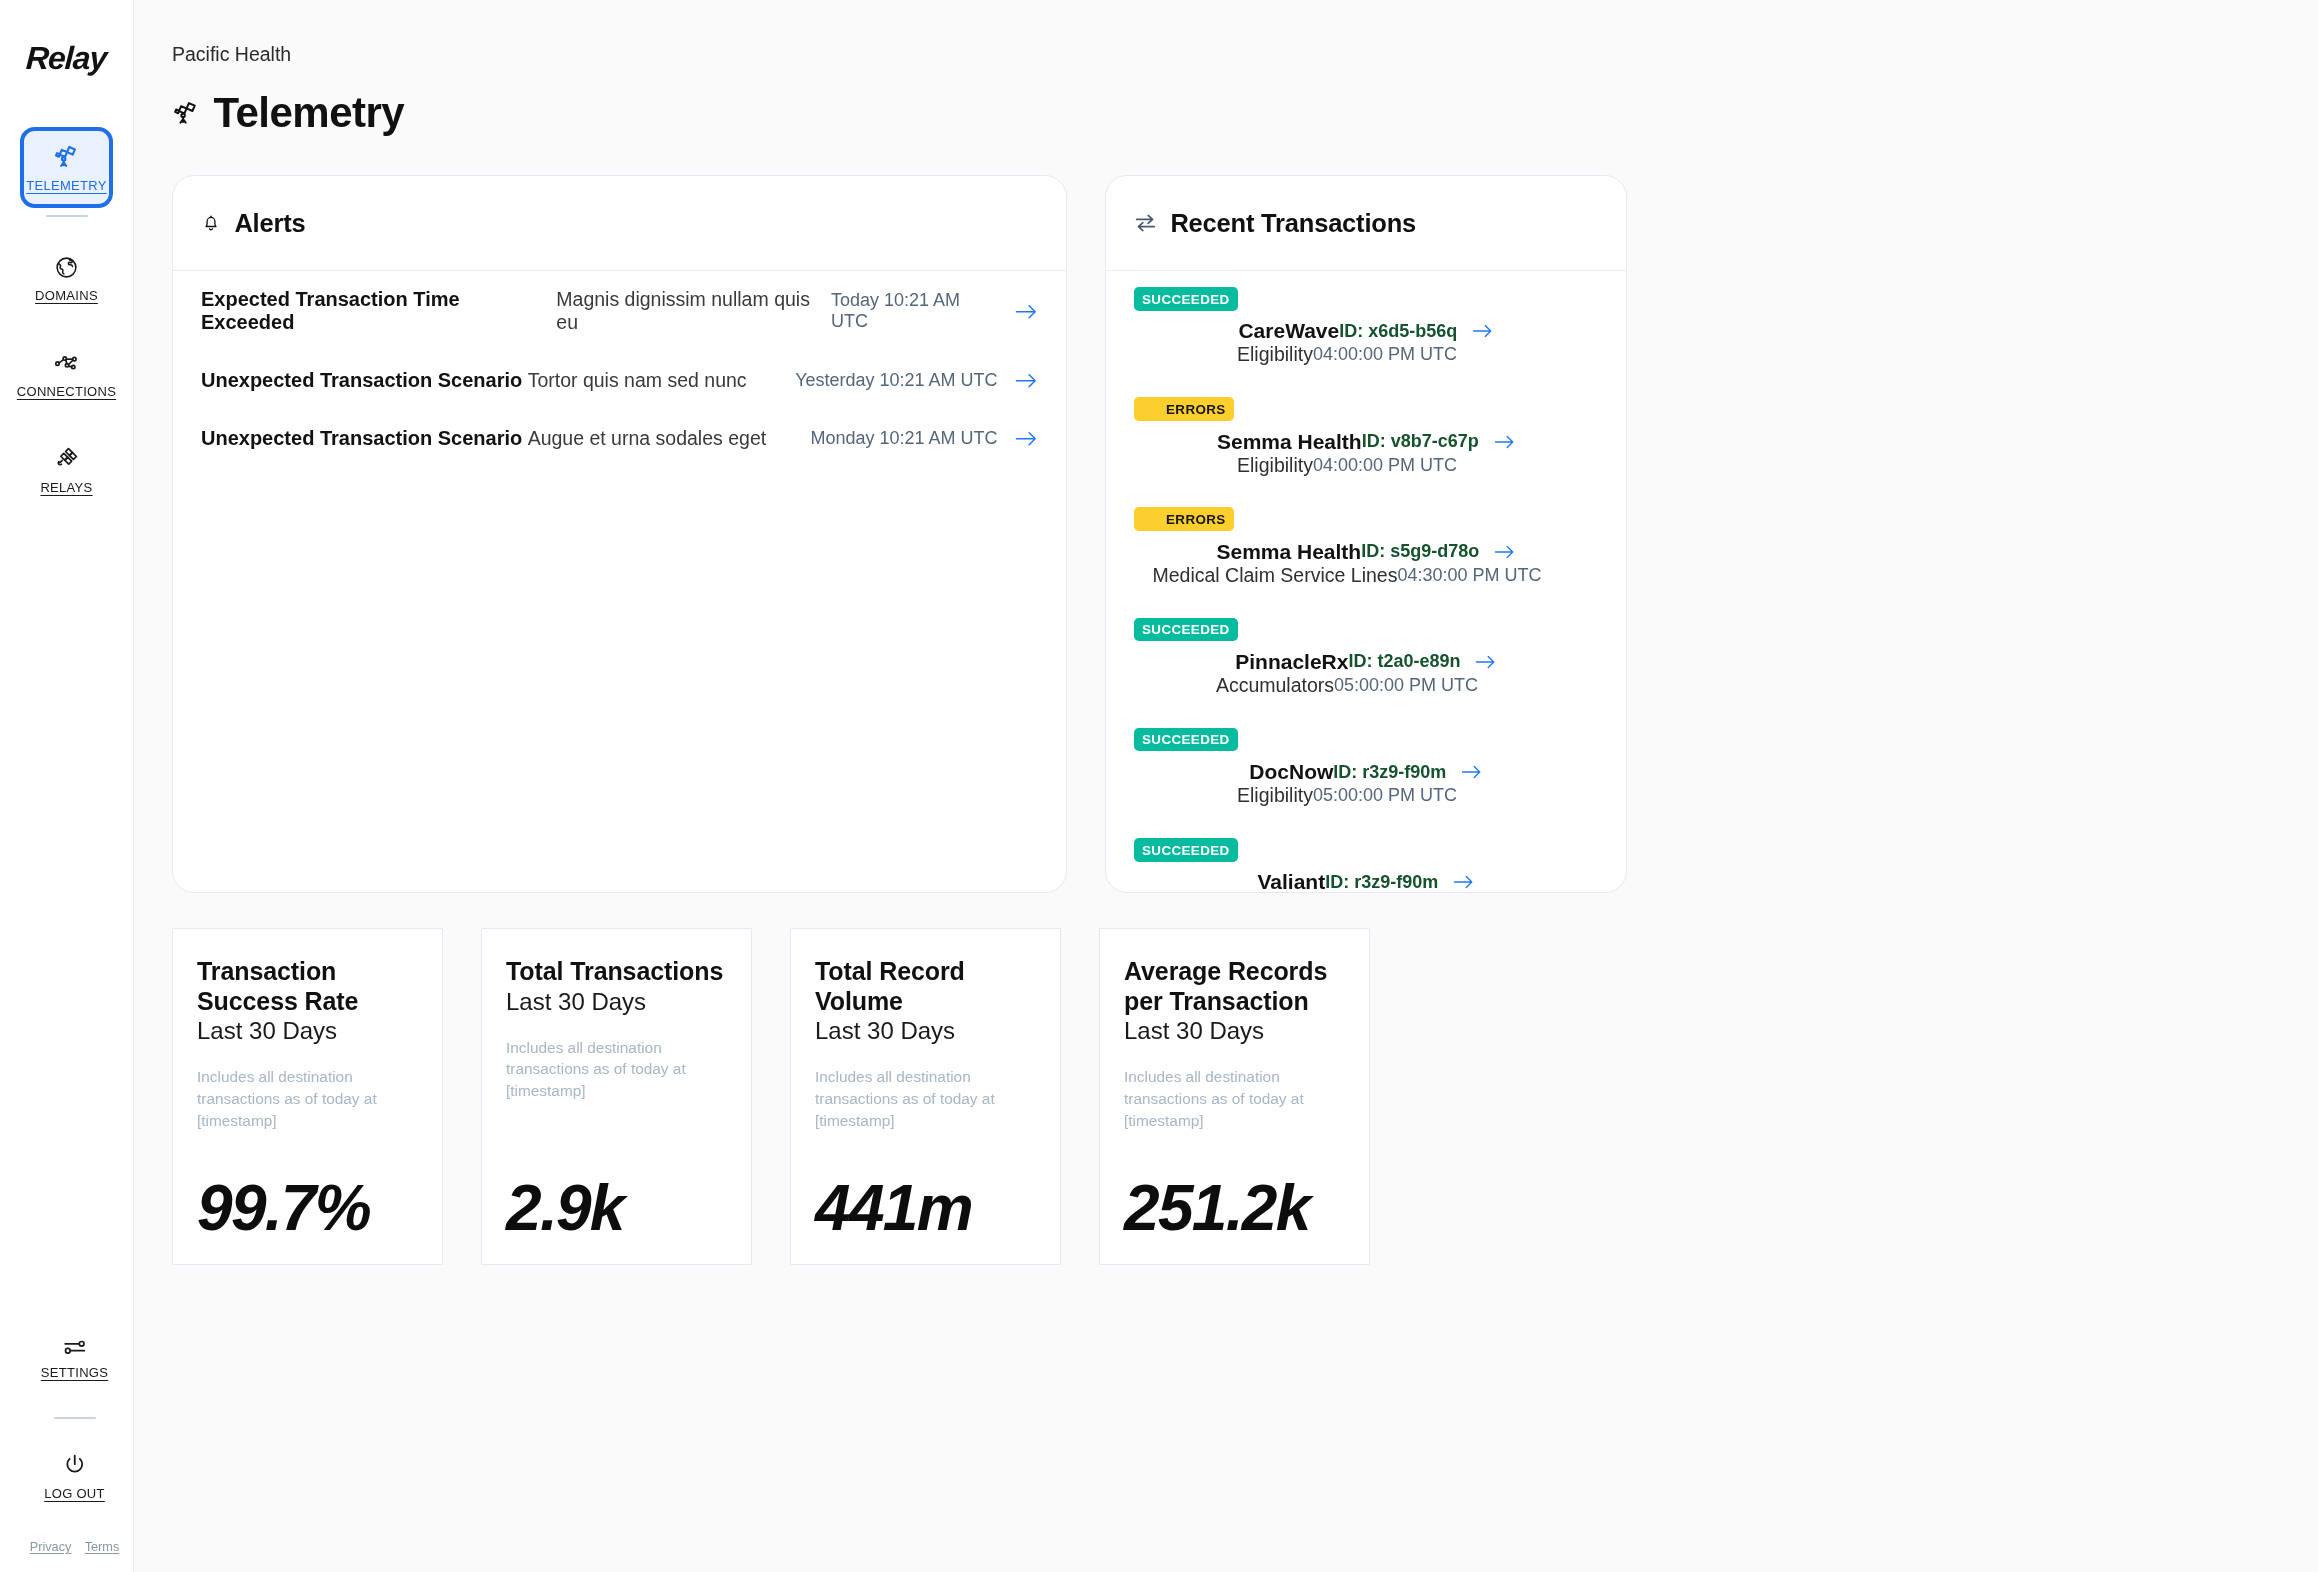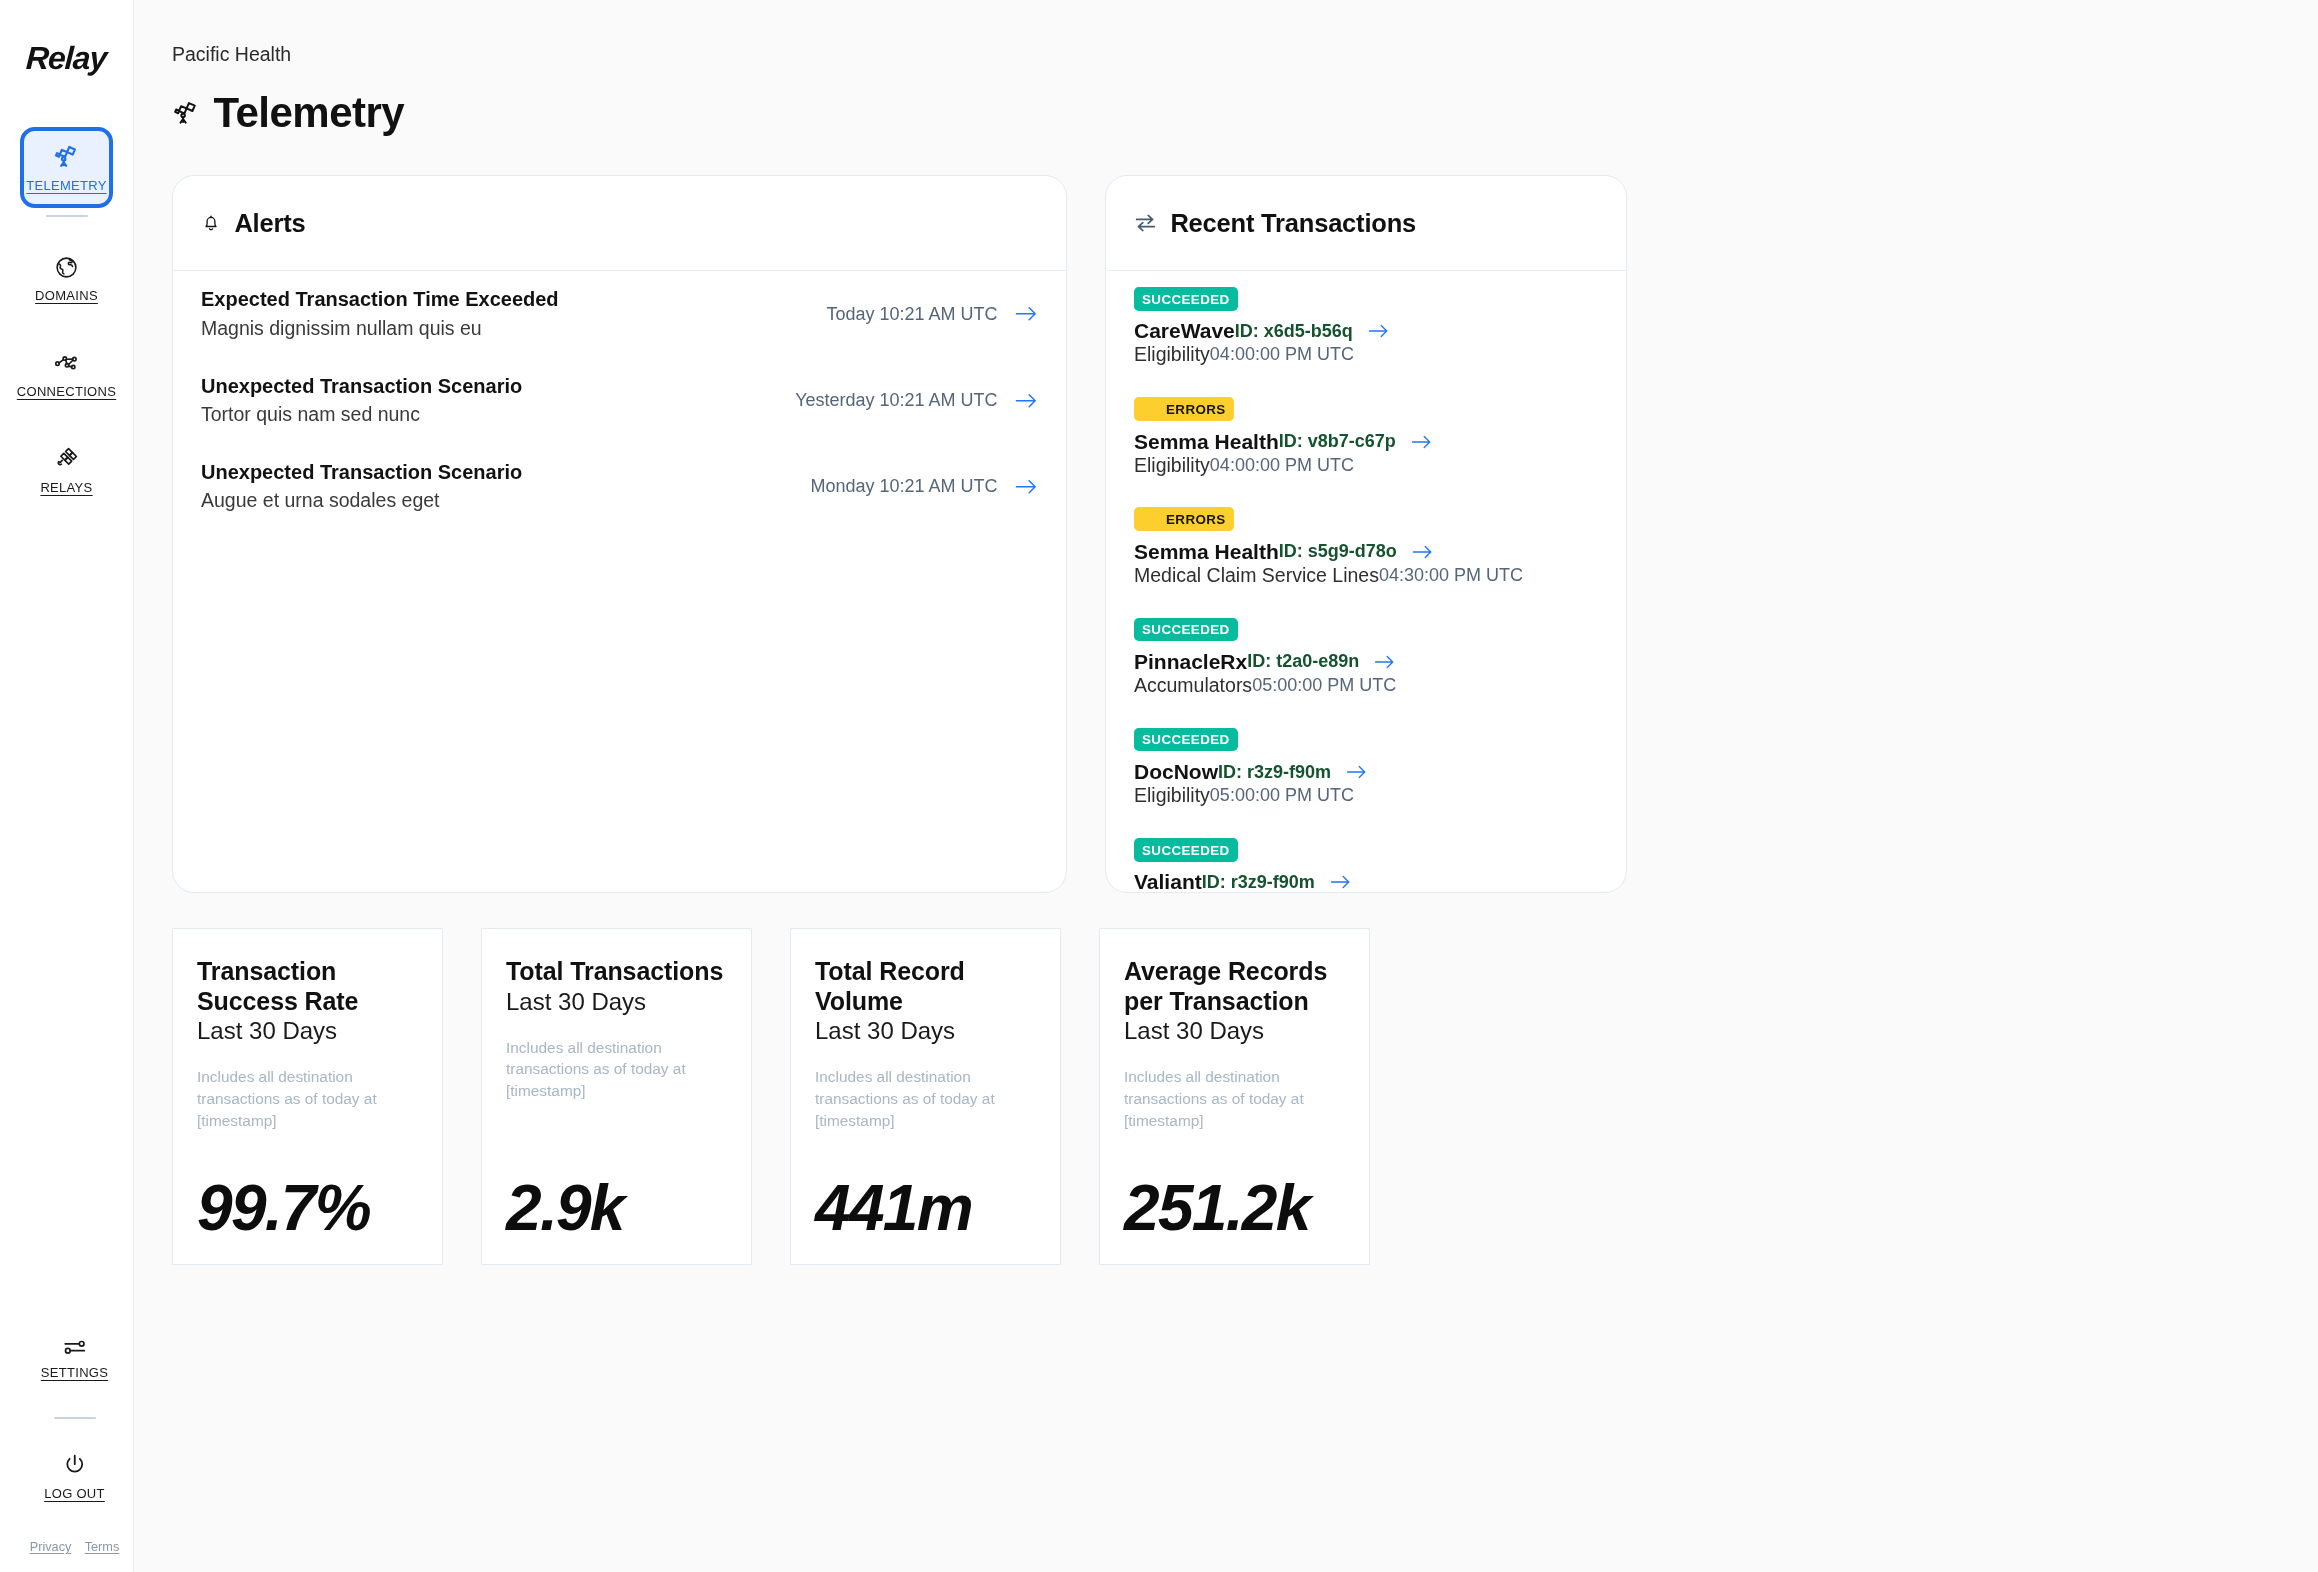--- a/index.html
+++ b/index.html
@@ -80,37 +80,37 @@
     border-bottom: 1.3px solid #e9eef4;
   }
   .panel-head .ptitle { font-size: 25.5px; font-weight: 700; color: #111; letter-spacing: -0.2px; }
   .panel-body { flex: 1; overflow: hidden; }
 
   
   .alert-row {
     display: flex; align-items: center; justify-content: space-between;
     padding: 17.4px 28px 17.4px 28px;
   }
-  .alert-left { display: flex; flex-direction: column; gap: 5.4px; }
+  .alert-left { display: flex; flex-direction: row; gap: 5.4px; }
   .alert-title { font-size: 20px; font-weight: 700; color: #121212; }
   .alert-sub { font-size: 19.5px; color: #3a3a3a; }
   .alert-right { display: flex; align-items: center; gap: 17.4px; }
   .alert-time { font-size: 18px; color: #55657a; }
   .arrow-ico { line-height: 0; cursor: pointer; }
 
   
   .tx-row { padding: 16px 28px 14.8px 28px; }
   .badge {
     display: inline-block; font-size: 13.4px; font-weight: 700;
     letter-spacing: 0.4px; padding: 4.7px 8px 4px 8px; border-radius: 4.7px;
     margin-bottom: 8.7px;
   }
   .badge.succeeded { background: #07bc9e; color: #ffffff; }
   .badge.errors { background: #fccf2e; color: #161616; padding-left: 32px; }
-  .tx-line { display: flex; align-items: center; justify-content: flex-start; }
+  .tx-line { display: flex; align-items: center; justify-content: center; }
   .tx-name { font-size: 21px; font-weight: 700; color: #121212; }
   .tx-sub { font-size: 19.5px; color: #2f2f2f; }
   .tx-right { display: flex; align-items: center; gap: 14.8px; }
   .tx-id { font-size: 18px; color: #14532d; font-weight: 600; }
   .tx-time { font-size: 18px; color: #55657a; }
   .tx-right-sub { padding-right: 38px; }
 
   
   .stats { display: flex; gap: 38px; margin-top: 35px; }
   .stat-card {

